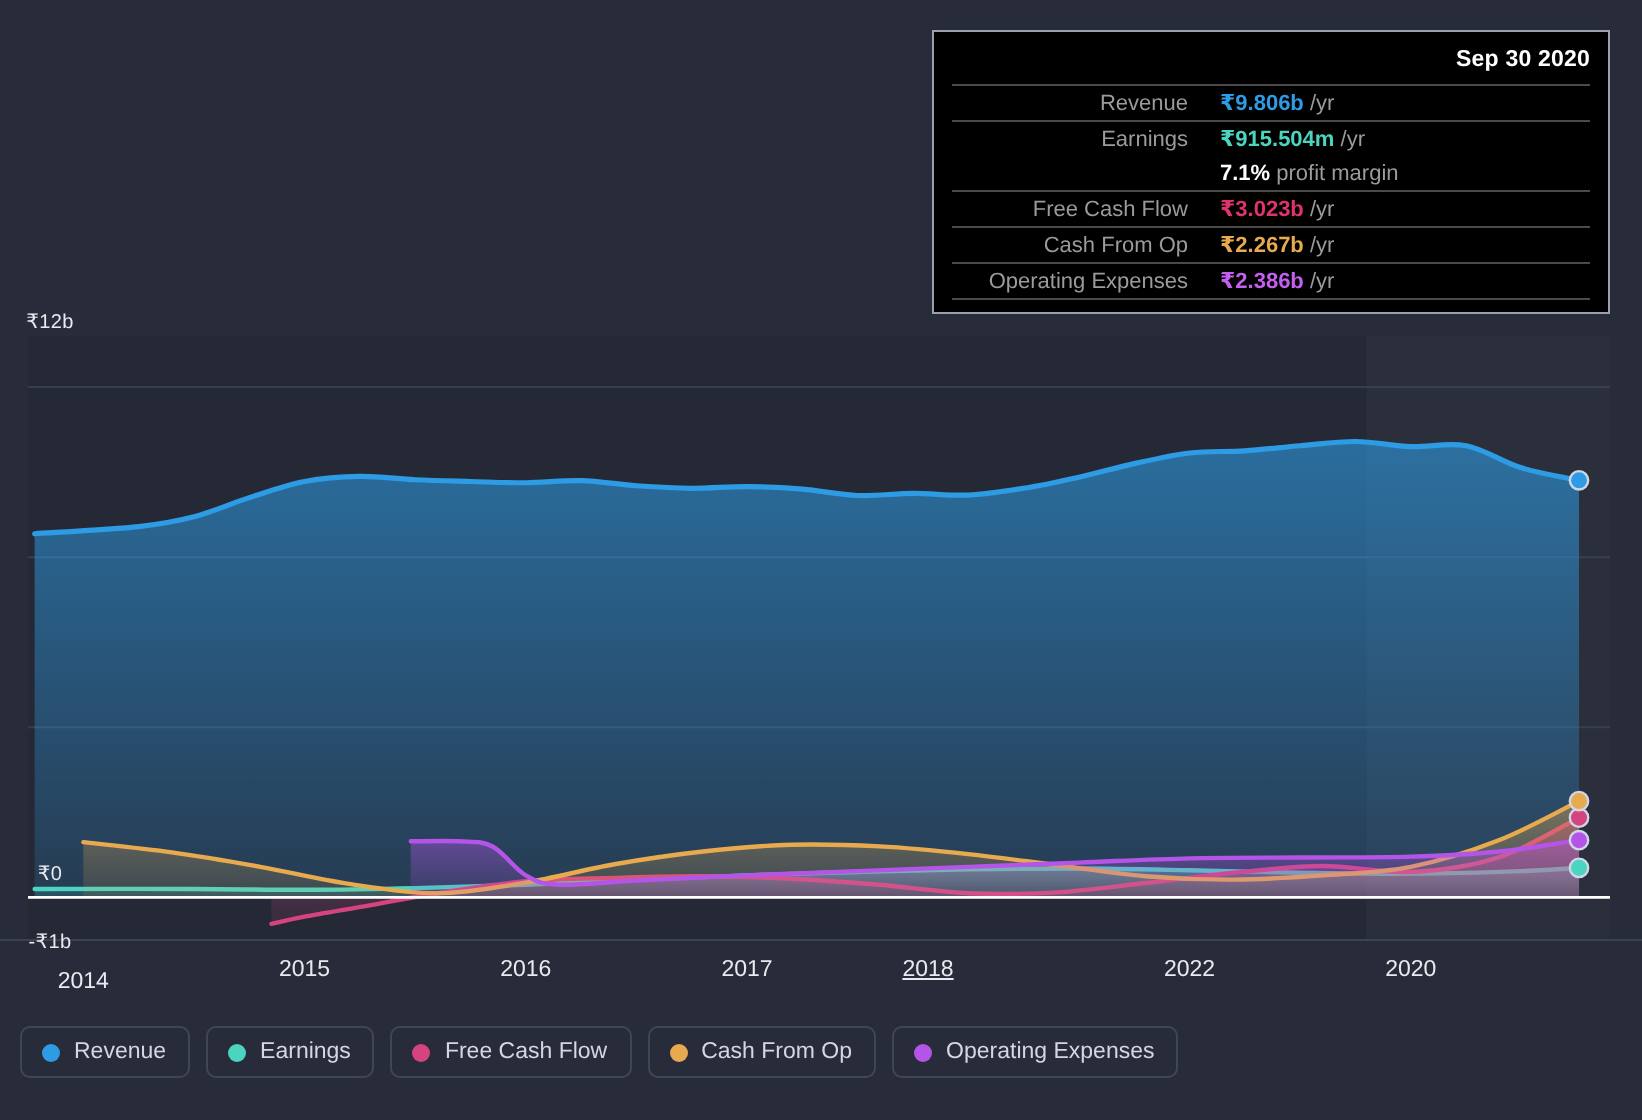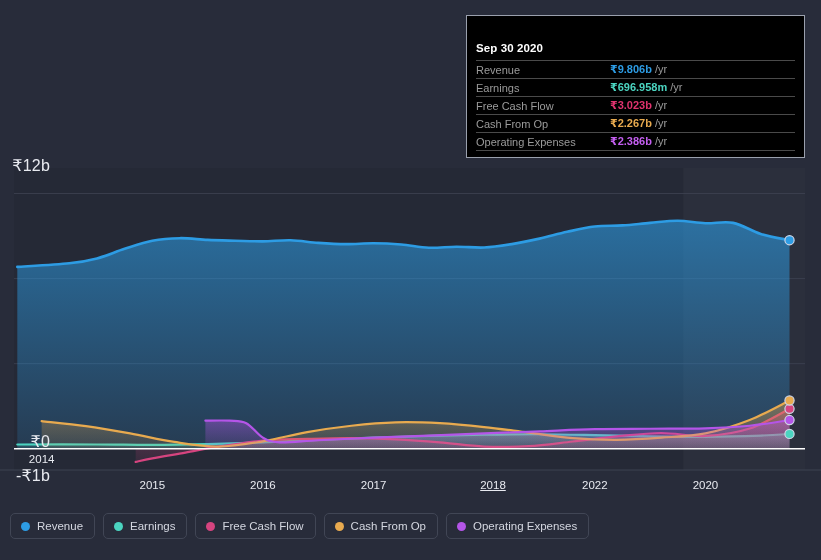--- a/index.html
+++ b/index.html
@@ -11,34 +11,35 @@
     -webkit-font-smoothing:antialiased;
   }
   #chart-root{position:absolute;left:0;top:0;width:821px;height:560px;}
 
   
   .plot-wrap{position:absolute;left:0;top:0;width:821px;height:505px;}
   .plot-svg{position:absolute;left:0;top:0;}
 
   
   .ylab{
-    position:absolute;color:#e8eaf0;font-size:16px;letter-spacing:.2px;
-    white-space:nowrap;text-align:right;
+    position:absolute;color:#e8eaf0;font-size:10px;letter-spacing:.2px;
+    white-space:nowrap;text-align:center;
   }
   .xlab{
     position:absolute;color:#e8eaf0;font-size:11.5px;
     white-space:nowrap;transform:translateX(-50%);
   }
 
   
   .tooltip{
     position:absolute;left:466px;top:15px;width:339px;
     background:#000;border:1px solid #9aa0ad;
-    box-sizing:border-box;padding:25px 9px 4px 9px;
+    box-sizing:border-box;padding:7px 9px 4px 9px;
     z-index:40;
+    text-align:right;
   }
   .tt-title{
     color:#fff;font-size:11.5px;font-weight:bold;
     padding:1px 0 6px 0;letter-spacing:.1px;
   }
   .tt-row{
     display:flex;align-items:center;
     border-top:1px solid #4a4a4a;
     height:17px;font-size:11px;
   }
@@ -133,39 +134,43 @@
       </svg>
   </div>
 
   <div id="y-labels">
       <div class="ylab" style="left: 0px; width: 50px; top: 156px;">₹12b</div>
       <div class="ylab" style="left: 0px; width: 50px; top: 432px;">₹0</div>
       <div class="ylab" style="left: 0px; width: 50px; top: 466px;">-₹1b</div>
     </div>
 
   <div id="x-labels">
-      <div class="xlab" style="left: 41.6573px; top: 453px;">2014</div>
+      <div class="xlab" style="left: 41.6573px; top: 485px;">2014</div>
       <div class="xlab" style="left: 152.287px; top: 479px;">2015</div>
       <div class="xlab" style="left: 262.916px; top: 479px; text-align: right;">2016</div>
       <div class="xlab" style="left: 373.545px; top: 479px;">2017</div>
-      <div class="xlab" style="left: 493px; top: 479px; text-decoration: underline;">2018</div>
+      <div class="xlab" style="left: 464px; top: 479px; text-decoration: underline;">2018</div>
       <div class="xlab" style="left: 594.804px; top: 479px;">2022</div>
       <div class="xlab" style="left: 705.434px; top: 479px;">2020</div>
     </div>
 
   <div class="tooltip">
     <div class="tt-title">Sep 30 2020</div>
     <div id="tt-rows">
         <div class="tt-row">
           <div class="tt-key">Revenue</div>
           <div class="tt-val"><b style="color: rgb(45, 156, 228);">₹9.806b</b><span class="tt-unit"> /yr</span></div>
         </div>
         <div class="tt-row">
           <div class="tt-key">Earnings</div>
-          <div class="tt-val"><b style="color: rgb(75, 212, 192);">₹696.958m</b><span class="tt-unit"> /yr</span></div>
+          <div class="tt-val"><b style="color: rgb(75, 212, 192);">₹915.504m</b><span class="tt-unit"> /yr</span></div>
+        </div>
+        <div class="tt-row noline">
+          <div class="tt-key"></div>
+          <div class="tt-val"><b style="color: rgb(255, 255, 255);">7.1%</b><span class="tt-unit"> profit margin</span></div>
         </div>
         <div class="tt-row">
           <div class="tt-key">Free Cash Flow</div>
           <div class="tt-val"><b style="color: rgb(224, 51, 110);">₹3.023b</b><span class="tt-unit"> /yr</span></div>
         </div>
         <div class="tt-row">
           <div class="tt-key">Cash From Op</div>
           <div class="tt-val"><b style="color: rgb(232, 170, 79);">₹2.267b</b><span class="tt-unit"> /yr</span></div>
         </div>
         <div class="tt-row">

